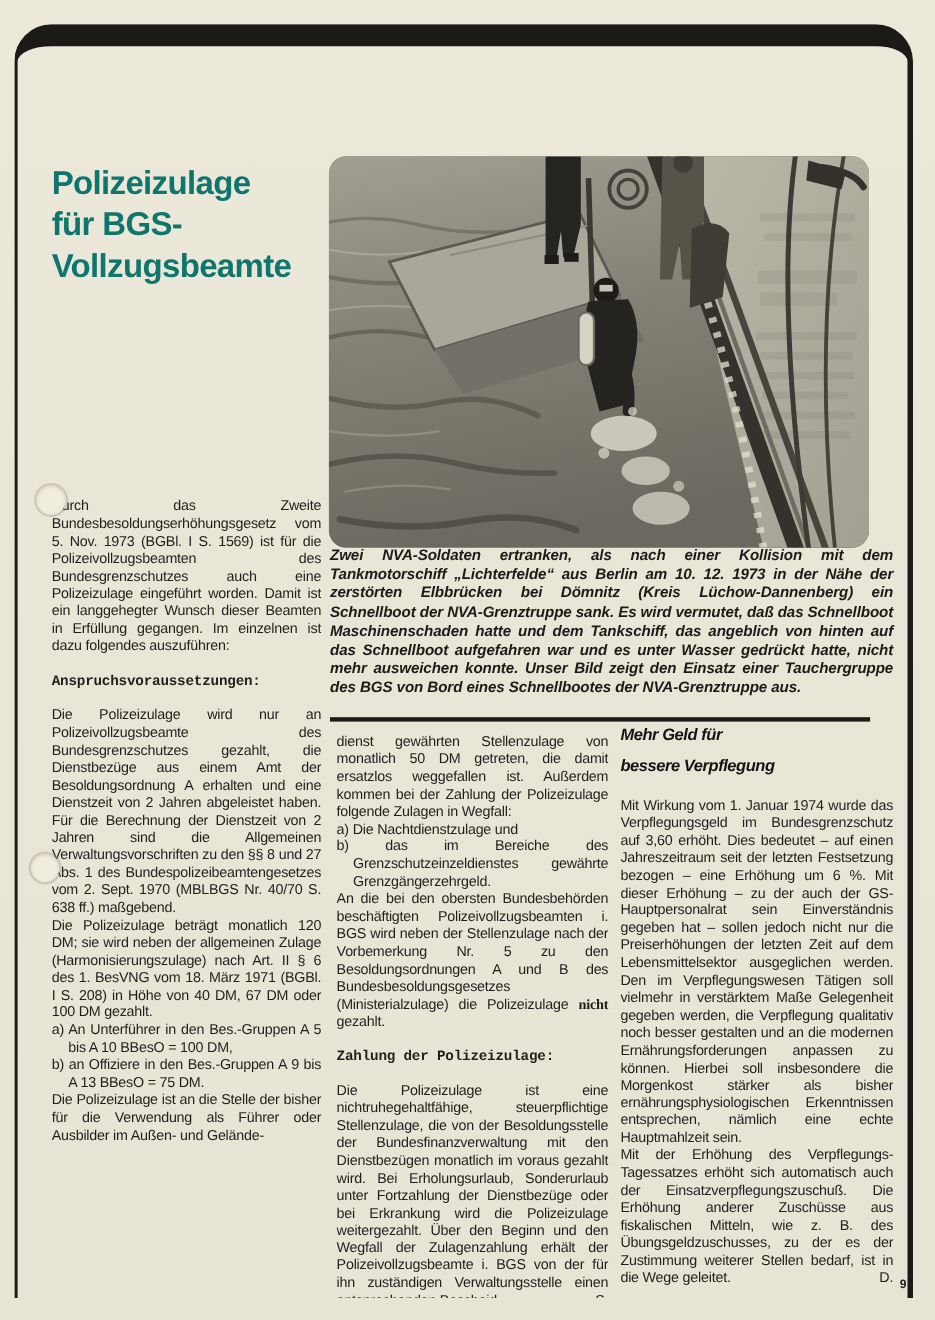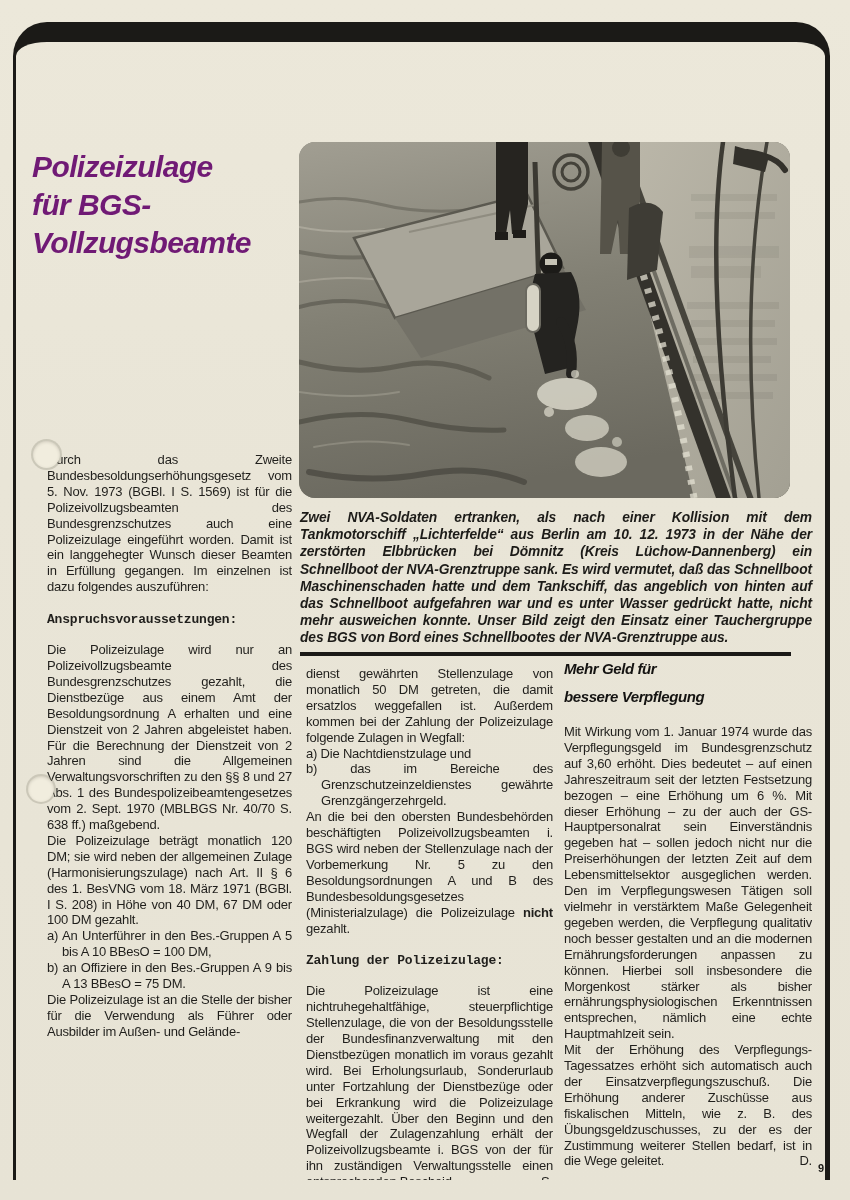--- a/index.html
+++ b/index.html
@@ -17,30 +17,30 @@
   .frame{
     position:absolute;left:13px;top:22px;width:817px;height:1158px;
     box-sizing:border-box;
     border-top:20px solid #1b1a17;
     border-left:3px solid #1b1a17;
     border-right:5px solid #1b1a17;
     border-bottom:none;
     border-radius:34px 34px 0 0;
   }
   .art1-title{
-    position:absolute;left:32px;top:148px;width:250px;
-    font-size:30px;line-height:38px;font-weight:bold;font-style:italic;
-    letter-spacing:-0.6px;color:#701a75;
+    position:absolute;left:47px;top:148px;width:250px;
+    font-size:30px;line-height:38px;font-weight:bold;
+    letter-spacing:-0.6px;color:#0f766e;
   }
   .photo{
     position:absolute;left:299px;top:142px;width:491px;height:356px;
     border-radius:16px;overflow:hidden;background:#8e8b81;
   }
   .caption{
-    position:absolute;left:300px;top:509px;width:512px;
+    position:absolute;left:300px;top:496px;width:512px;
     font-size:13.8px;line-height:17.2px;font-weight:bold;font-style:italic;
     text-align:justify;color:#1c1b18;letter-spacing:-0.1px;
   }
   .caption-rule{
     position:absolute;left:300px;top:652px;width:491px;height:4px;
     background:#1b1a17;
   }
   .col{
     position:absolute;font-size:13px;line-height:15.9px;
     letter-spacing:-0.2px;text-align:justify;color:#201f1c;overflow:hidden;
@@ -61,21 +61,21 @@
   .pageno{
     position:absolute;left:818px;top:1162px;
     font-size:11px;font-weight:bold;color:#1b1a17;
   }
   .hole{
     position:absolute;border-radius:50%;background:#f1edde;
     box-shadow:0 0 0 2px rgba(150,145,128,.35), inset 0 1px 3px rgba(110,105,90,.25);
   }
   .hole1{left:33px;top:441px;width:27px;height:27px;}
   .hole2{left:28px;top:776px;width:26px;height:26px;}
-  .b{font-weight:bold;}
+  .b{font-weight:bold;font-family:Liberation Serif, serif;}
 </style>
 </head>
 <body>
 
 <div class="paper-tint"></div>
 
 <div class="frame"></div>
 
 <div class="art1-title">
   <div>Polizeizulage</div>

